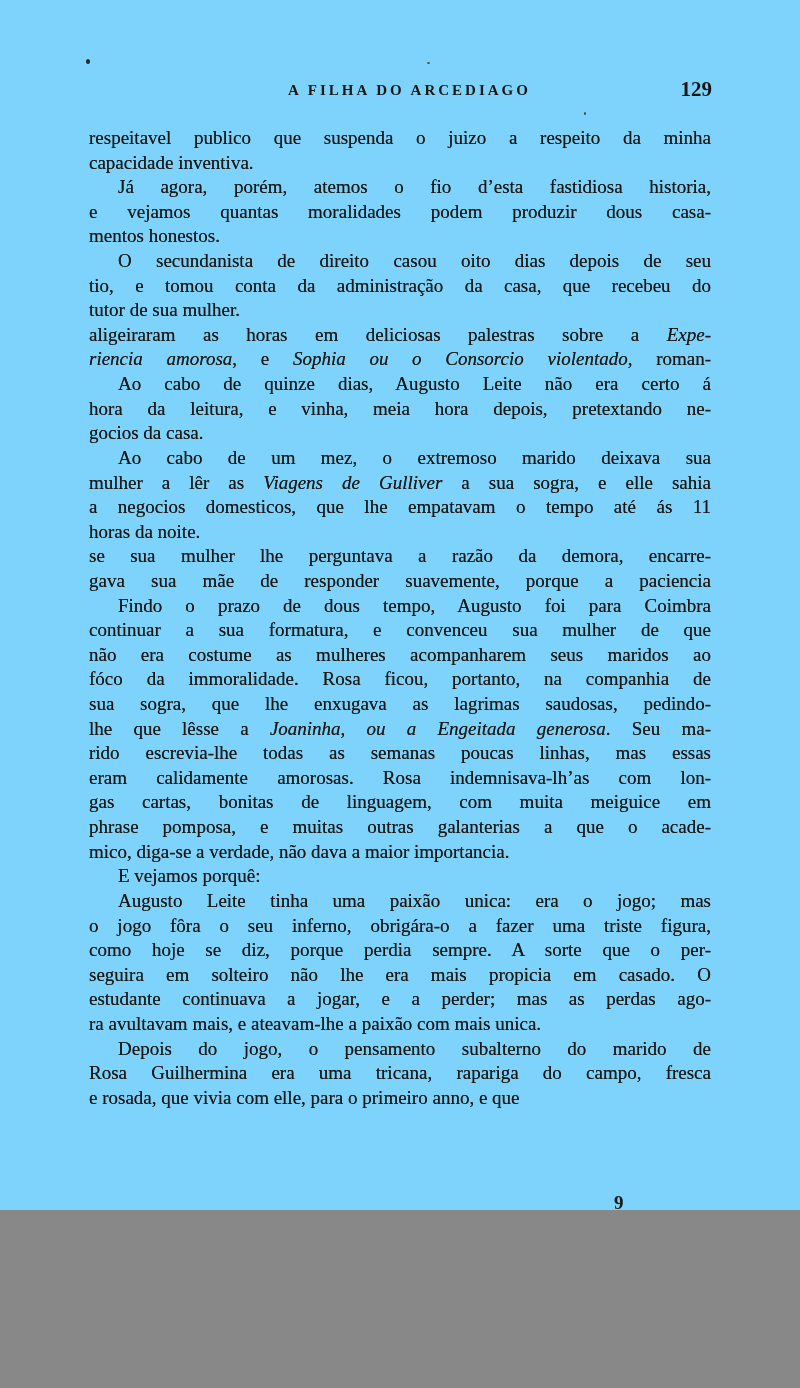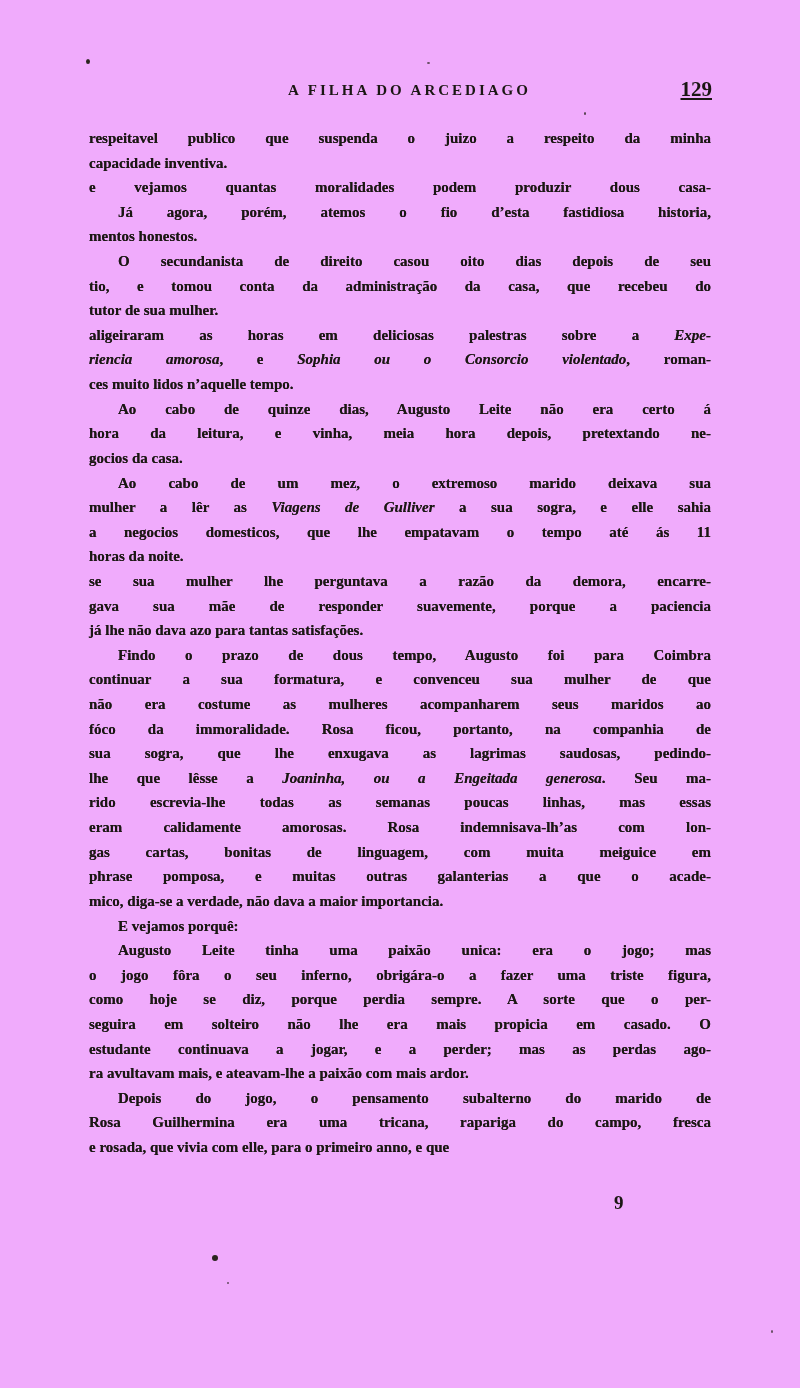--- a/index.html
+++ b/index.html
@@ -1,21 +1,21 @@
 <!DOCTYPE html>
 <html><head>
 <meta charset="utf-8">
 <style>
   html, body { margin: 0; padding: 0; background: #888; }
   .page {
     position: relative;
     width: 800px;
-    height: 1388px;
+    height: 1210px;
     margin: 0 auto;
-    background: #f0abfc;
+    background: #7dd3fc;
     overflow: hidden;
     font-family: "Liberation Serif", "DejaVu Serif", serif;
     color: #1b1713;
   }
   .running-head {
     position: absolute;
     top: 82px;
     left: 288px;
     width: 222px;
     text-align: center;
@@ -25,31 +25,30 @@
     white-space: nowrap;
   }
   .page-number {
     position: absolute;
     top: 77px;
     left: 648px;
     width: 64px;
     text-align: right;
     font-size: 21px;
     font-weight: bold;
-    text-decoration: underline;
   }
   .text-column {
     position: absolute;
     top: 126px;
     left: 89px;
     width: 622px;
   }
   .line {
-    font-size: 15px;
-    font-weight: bold;
+    font-size: 19px;
+    font-weight: normal;
     line-height: 24.62px;
     height: 24.62px;
     text-align: justify;
     text-align-last: left;
     white-space: normal;
     text-shadow: 0 0 0.5px rgba(27, 23, 19, 0.75);
   }
   .line.just { text-align-last: justify; }
   .line.indent { text-indent: 29px; }
   .line .it { font-style: italic; }
@@ -77,57 +76,55 @@
 
 <div class="page">
 
   <div class="running-head">A FILHA DO ARCEDIAGO</div>
 
   <div class="page-number">129</div>
 
   <div class="text-column">
       <div class="line just"><span>respeitavel publico que suspenda o juizo a respeito da minha</span></div>
       <div class="line"><span>capacidade inventiva.</span></div>
+      <div class="line indent just"><span>Já agora, porém, atemos o fio d’esta fastidiosa historia,</span></div>
       <div class="line just"><span>e vejamos quantas moralidades podem produzir dous casa-</span></div>
-      <div class="line indent just"><span>Já agora, porém, atemos o fio d’esta fastidiosa historia,</span></div>
       <div class="line"><span>mentos honestos.</span></div>
       <div class="line indent just"><span>O secundanista de direito casou oito dias depois de seu</span></div>
       <div class="line just"><span>tio, e tomou conta da administração da casa, que recebeu do</span></div>
       <div class="line"><span>tutor de sua mulher.</span></div>
       <div class="line just"><span>aligeiraram as horas em deliciosas palestras sobre a </span><span class="it">Expe-</span></div>
       <div class="line just"><span class="it">riencia amorosa</span><span>, e </span><span class="it">Sophia ou o Consorcio violentado</span><span>, roman-</span></div>
-      <div class="line"><span>ces muito lidos n’aquelle tempo.</span></div>
       <div class="line indent just"><span>Ao cabo de quinze dias, Augusto Leite não era certo á</span></div>
       <div class="line just"><span>hora da leitura, e vinha, meia hora depois, pretextando ne-</span></div>
       <div class="line"><span>gocios da casa.</span></div>
       <div class="line indent just"><span>Ao cabo de um mez, o extremoso marido deixava sua</span></div>
       <div class="line just"><span>mulher a lêr as </span><span class="it">Viagens de Gulliver</span><span> a sua sogra, e elle sahia</span></div>
       <div class="line just"><span>a negocios domesticos, que lhe empatavam o tempo até ás 11</span></div>
       <div class="line"><span>horas da noite.</span></div>
       <div class="line just"><span>se sua mulher lhe perguntava a razão da demora, encarre-</span></div>
       <div class="line just"><span>gava sua mãe de responder suavemente, porque a paciencia</span></div>
-      <div class="line"><span>já lhe não dava azo para tantas satisfações.</span></div>
       <div class="line indent just"><span>Findo o prazo de dous tempo, Augusto foi para Coimbra</span></div>
       <div class="line just"><span>continuar a sua formatura, e convenceu sua mulher de que</span></div>
       <div class="line just"><span>não era costume as mulheres acompanharem seus maridos ao</span></div>
       <div class="line just"><span>fóco da immoralidade. Rosa ficou, portanto, na companhia de</span></div>
       <div class="line just"><span>sua sogra, que lhe enxugava as lagrimas saudosas, pedindo-</span></div>
       <div class="line just"><span>lhe que lêsse a </span><span class="it">Joaninha, ou a Engeitada generosa</span><span>. Seu ma-</span></div>
       <div class="line just"><span>rido escrevia-lhe todas as semanas poucas linhas, mas essas</span></div>
       <div class="line just"><span>eram calidamente amorosas. Rosa indemnisava-lh’as com lon-</span></div>
       <div class="line just"><span>gas cartas, bonitas de linguagem, com muita meiguice em</span></div>
       <div class="line just"><span>phrase pomposa, e muitas outras galanterias a que o acade-</span></div>
       <div class="line"><span>mico, diga-se a verdade, não dava a maior importancia.</span></div>
       <div class="line indent"><span>E vejamos porquê:</span></div>
       <div class="line indent just"><span>Augusto Leite tinha uma paixão unica: era o jogo; mas</span></div>
       <div class="line just"><span>o jogo fôra o seu inferno, obrigára-o a fazer uma triste figura,</span></div>
       <div class="line just"><span>como hoje se diz, porque perdia sempre. A sorte que o per-</span></div>
       <div class="line just"><span>seguira em solteiro não lhe era mais propicia em casado. O</span></div>
       <div class="line just"><span>estudante continuava a jogar, e a perder; mas as perdas ago-</span></div>
-      <div class="line"><span>ra avultavam mais, e ateavam-lhe a paixão com mais ardor.</span></div>
+      <div class="line"><span>ra avultavam mais, e ateavam-lhe a paixão com mais unica.</span></div>
       <div class="line indent just"><span>Depois do jogo, o pensamento subalterno do marido de</span></div>
       <div class="line just"><span>Rosa Guilhermina era uma tricana, rapariga do campo, fresca</span></div>
       <div class="line"><span>e rosada, que vivia com elle, para o primeiro anno, e que</span></div>
     </div>
 
   <div class="signature-mark">9</div>
 
   <div class="speck s1"></div>
   <div class="speck s2"></div>
   <div class="speck s3"></div>

